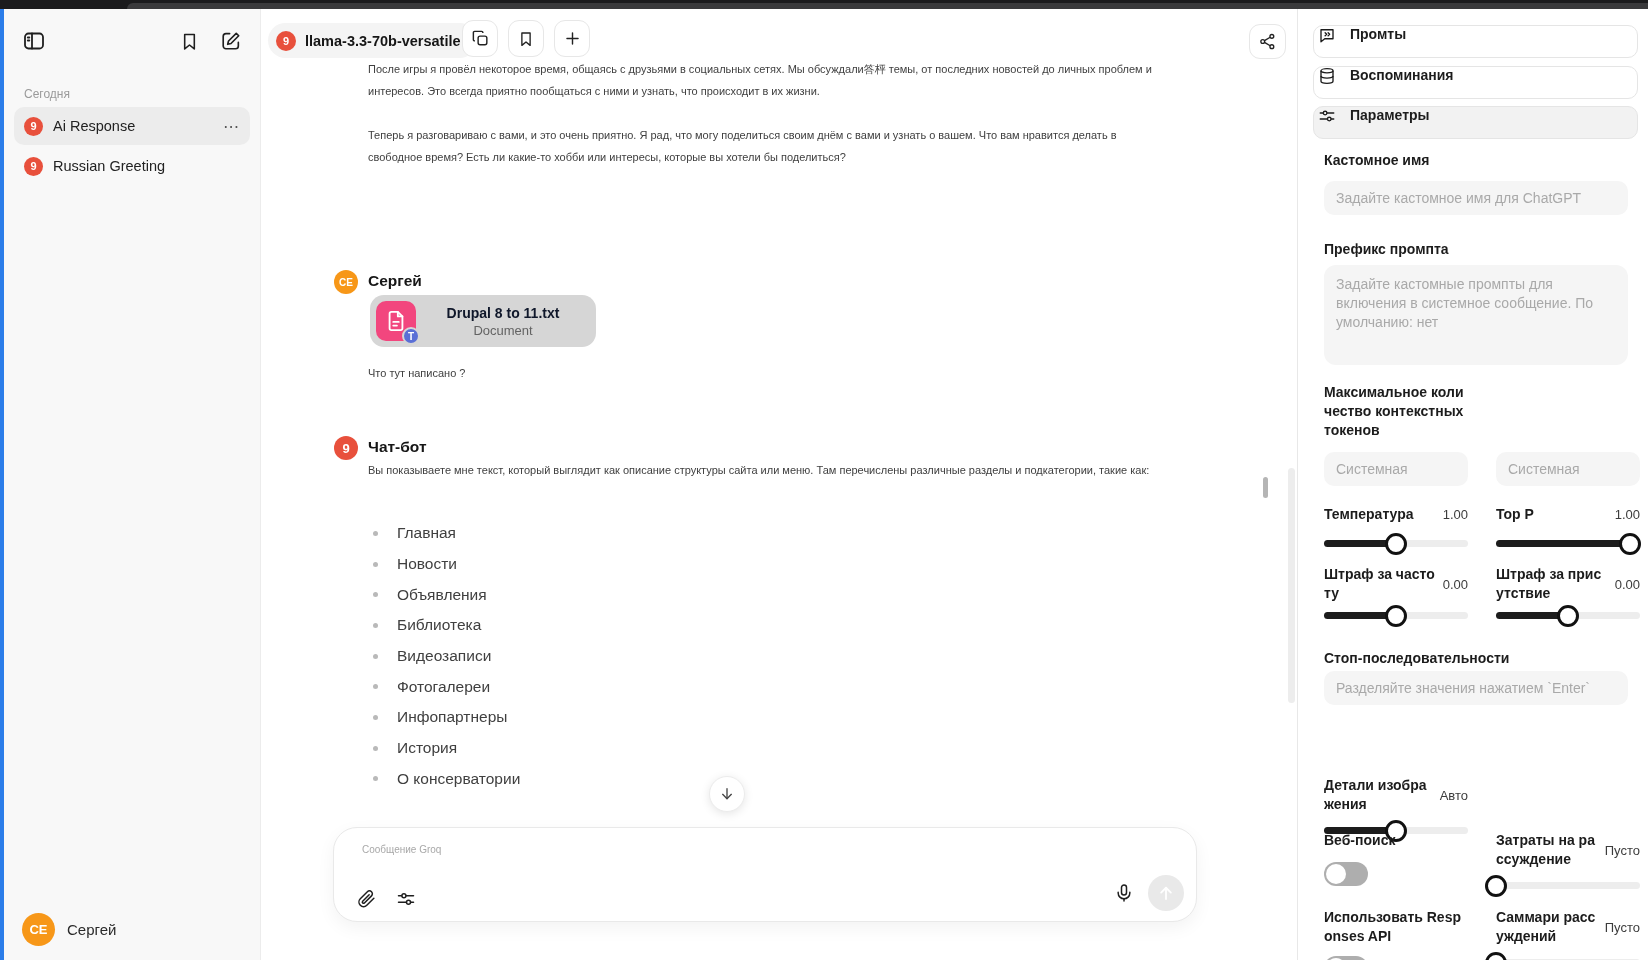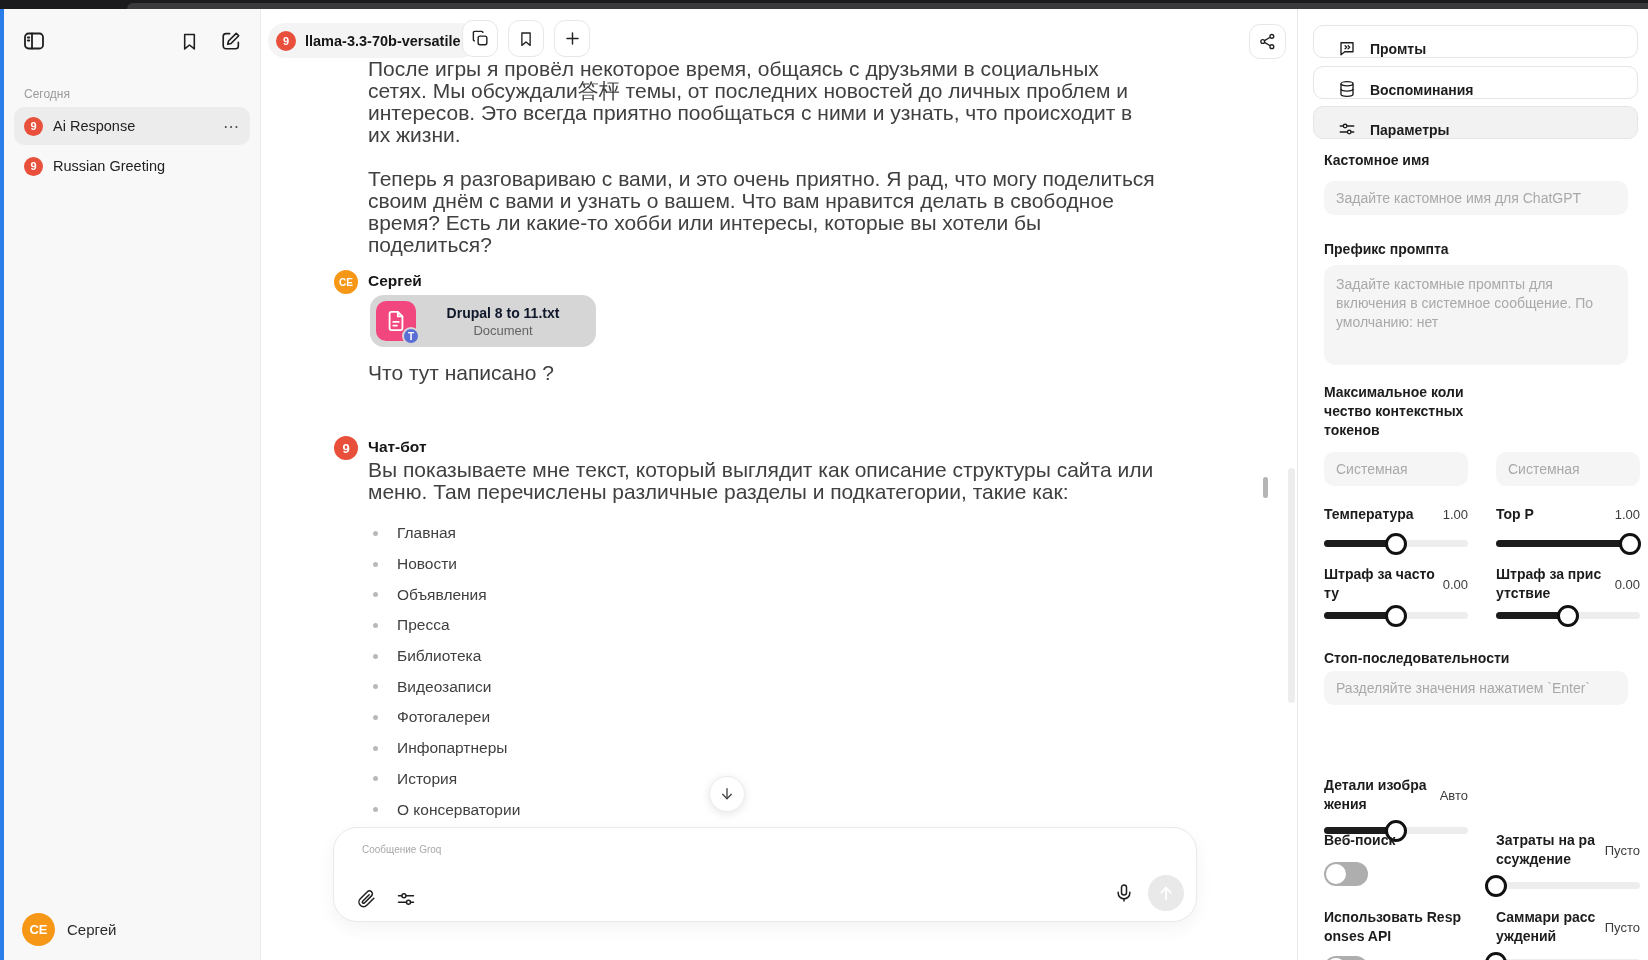--- a/index.html
+++ b/index.html
@@ -34,21 +34,21 @@
 
   
   .main { position:absolute; left:261px; top:9px; width:1036px; height:951px; background:#fff; overflow:hidden; }
   .model-pill { position:absolute; left:7px; top:14px; height:35px; border-radius:18px; background:#f4f4f4;
     display:flex; align-items:center; gap:9px; padding:0 16px 0 8px; cursor:pointer; }
   .model-pill .mname { font-size:14.5px; font-weight:bold; color:#161616; }
   .hdr-btns { position:absolute; left:201px; top:11px; display:flex; gap:10px; }
   .sq-btn { width:36px; height:37px; border:1px solid #e7e7e7; border-radius:11px; background:#fff; display:flex; align-items:center; justify-content:center; color:#222; cursor:pointer; }
   .share-btn { position:absolute; left:988px; top:15px; width:37px; height:35px; border:1px solid #e7e7e7; border-radius:11px; background:#fff; display:flex; align-items:center; justify-content:center; color:#222; cursor:pointer; }
 
-  .chat-text { font-size:21px; line-height:22px; color:#404040; }
+  .chat-text { font-size:11px; line-height:22px; color:#404040; }
   .msg-cont { position:absolute; left:107px; top:49px; width:792px; }
   .msg-cont p + p { margin-top:22px; }
 
   .msg-row-avatar { position:absolute; width:24px; height:24px; }
   .msg-author { position:absolute; font-size:15.5px; font-weight:bold; color:#161616; }
 
   .file-card { position:absolute; left:109px; top:286px; width:226px; height:52px; background:#d6d6d6; border-radius:14px;
     display:flex; align-items:center; padding:6px; cursor:pointer; }
   .file-icon { position:relative; width:40px; height:40px; border-radius:10px; background:#f2467e; display:flex; align-items:center; justify-content:center; flex:none; }
   .file-icon .tbadge { position:absolute; right:-4px; bottom:-4px; width:18px; height:18px; border-radius:50%; background:#5a6fd6; color:#fff;
@@ -73,21 +73,21 @@
   .comp-left { position:absolute; left:22px; bottom:12px; display:flex; gap:20px; color:#262626; }
   .comp-right { position:absolute; right:12px; bottom:10px; display:flex; gap:14px; align-items:center; color:#262626; }
   .send-btn { width:36px; height:36px; border-radius:50%; background:#e9e9e9; border:none; display:flex; align-items:center; justify-content:center; color:#fff; cursor:pointer; }
 
   .chat-scroll-thumb { position:absolute; left:1002px; top:468px; width:5px; height:21px; border-radius:3px; background:#b5b5b5; }
   .panel-scrollbar { position:absolute; left:1027px; top:459px; width:7px; height:235px; border-radius:4px; background:#ededed; }
 
   
   .panel { position:absolute; left:1297px; top:9px; width:351px; height:951px; background:#fff; border-left:1px solid #e8e8e8; overflow:hidden; }
   .p-tab { position:absolute; left:15px; width:325px; height:33px; border:1px solid #e5e5e5; border-radius:10px; background:#fff;
-    display:flex; align-items:flex-end; gap:14px; padding:0 24px; font-size:14px; font-weight:bold; color:#1c1c1c; cursor:pointer; }
+    display:flex; align-items:flex-start; gap:14px; padding:0 4px; font-size:14px; font-weight:bold; color:#1c1c1c; cursor:pointer; }
   .p-tab.selected { background:#f2f2f2; }
   .p-label { position:absolute; left:26px; font-size:14px; font-weight:bold; color:#1c1c1c; }
   .p-input { position:absolute; left:26px; width:304px; height:34px; background:#f5f5f5; border:none; outline:none; border-radius:10px;
     padding:0 12px; font-size:14px; color:#333; font-family:inherit; }
   .p-input::placeholder, .p-textarea::placeholder { color:#a9a9a9; }
   .p-textarea { position:absolute; left:26px; top:256px; width:304px; height:100px; background:#f5f5f5; border:none; outline:none; border-radius:12px;
     padding:10px 12px; font-size:14px; line-height:19px; color:#333; resize:none; font-family:inherit; }
   .p-grid { position:absolute; left:26px; width:304px; display:grid; grid-template-columns:144px 144px; column-gap:28px; }
   .wrap-label { font-size:14px; font-weight:bold; line-height:19px; color:#1c1c1c; word-break:break-all; }
   .val-row { display:flex; align-items:center; }
@@ -230,21 +230,20 @@
   </div>
   <div class="user-text chat-text">Что тут написано ?</div>
 
   <span class="badge b24 msg-row-avatar" style="left:73px; top:427px;">9</span>
   <span class="msg-author" style="left:107px; top:429px;">Чат-бот</span>
   <div class="bot-intro chat-text">Вы показываете мне текст, который выглядит как описание структуры сайта или меню. Там перечислены различные разделы и подкатегории, такие как:</div>
   <ul class="bullet-list">
     <li>Главная</li>
     <li>Новости</li>
     <li>Объявления</li>
-    <li>Пресса</li>
     <li>Библиотека</li>
     <li>Видеозаписи</li>
     <li>Фотогалереи</li>
     <li>Инфопартнеры</li>
     <li>История</li>
     <li>О консерватории</li>
   </ul>
 
   <button class="scroll-down">
     <span>

